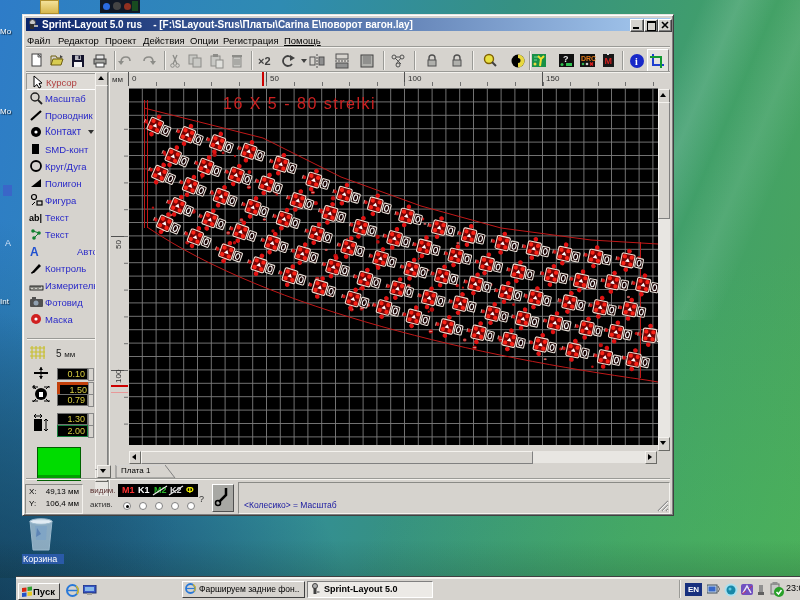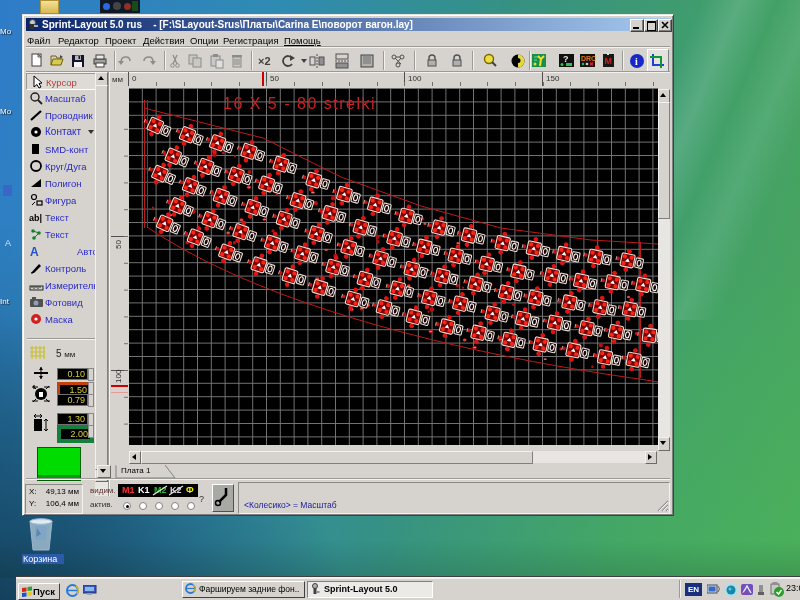--- a/index.html
+++ b/index.html
@@ -297,21 +297,21 @@
       </svg>
       <div style="position:absolute;left:30px;top:276px;font-size:10px;color:#202020;">5 <span style="font-size:8px">мм</span></div>
       <div style="position:absolute;left:31px;top:296px;width:27px;height:10px;background:#000;border:1px solid #707070;color:#d8cc40;font-size:9px;text-align:right;line-height:10px;padding-right:2px;">0.10</div>
       <div style="position:absolute;left:62px;top:296px;width:4px;height:11px;background:#d6d3ce;border:1px solid #888;"></div>
       <div style="position:absolute;left:31px;top:310px;width:27px;height:10px;background:#000;border:3px solid #c2410c;color:#d8cc40;font-size:9px;text-align:right;line-height:10px;padding-right:2px;">1.50</div>
       <div style="position:absolute;left:62px;top:310px;width:4px;height:11px;background:#d6d3ce;border:1px solid #888;"></div>
       <div style="position:absolute;left:31px;top:322px;width:27px;height:10px;background:#000;border:1px solid #707070;color:#d8cc40;font-size:9px;text-align:right;line-height:10px;padding-right:2px;">0.79</div>
       <div style="position:absolute;left:62px;top:322px;width:4px;height:11px;background:#d6d3ce;border:1px solid #888;"></div>
       <div style="position:absolute;left:31px;top:341px;width:27px;height:10px;background:#000;border:1px solid #707070;color:#d8cc40;font-size:9px;text-align:right;line-height:10px;padding-right:2px;">1.30</div>
       <div style="position:absolute;left:62px;top:341px;width:4px;height:11px;background:#d6d3ce;border:1px solid #888;"></div>
-      <div style="position:absolute;left:31px;top:353px;width:27px;height:10px;background:#000;border:4px solid #15803d;color:#d8cc40;font-size:9px;text-align:right;line-height:10px;padding-right:2px;">2.00</div>
+      <div style="position:absolute;left:31px;top:353px;width:27px;height:10px;background:#000;border:1px solid #15803d;color:#d8cc40;font-size:9px;text-align:right;line-height:10px;padding-right:2px;">2.00</div>
       <div style="position:absolute;left:62px;top:353px;width:4px;height:11px;background:#d6d3ce;border:1px solid #888;"></div>
       <svg style="position:absolute;left:6px;top:294px;" width="18" height="14">
         <path d="M2,7 H16" stroke="#000" stroke-width="2"></path>
         <path d="M9,1 V13" stroke="#000" stroke-width="1"></path>
         <path d="M9,1 l-2,3 h4 z M9,13 l-2,-3 h4 z" fill="#000"></path>
       </svg>
       <svg style="position:absolute;left:4px;top:311px;" width="22" height="22">
         <circle cx="11" cy="11" r="6" fill="#000"></circle>
         <rect x="9" y="9" width="4" height="5" fill="#fff"></rect>
         <path d="M2,4 h6 M4,2 v4 M14,4 h6 M2,18 h6 M14,18 h6" stroke="#000" stroke-width="1.2"></path>

